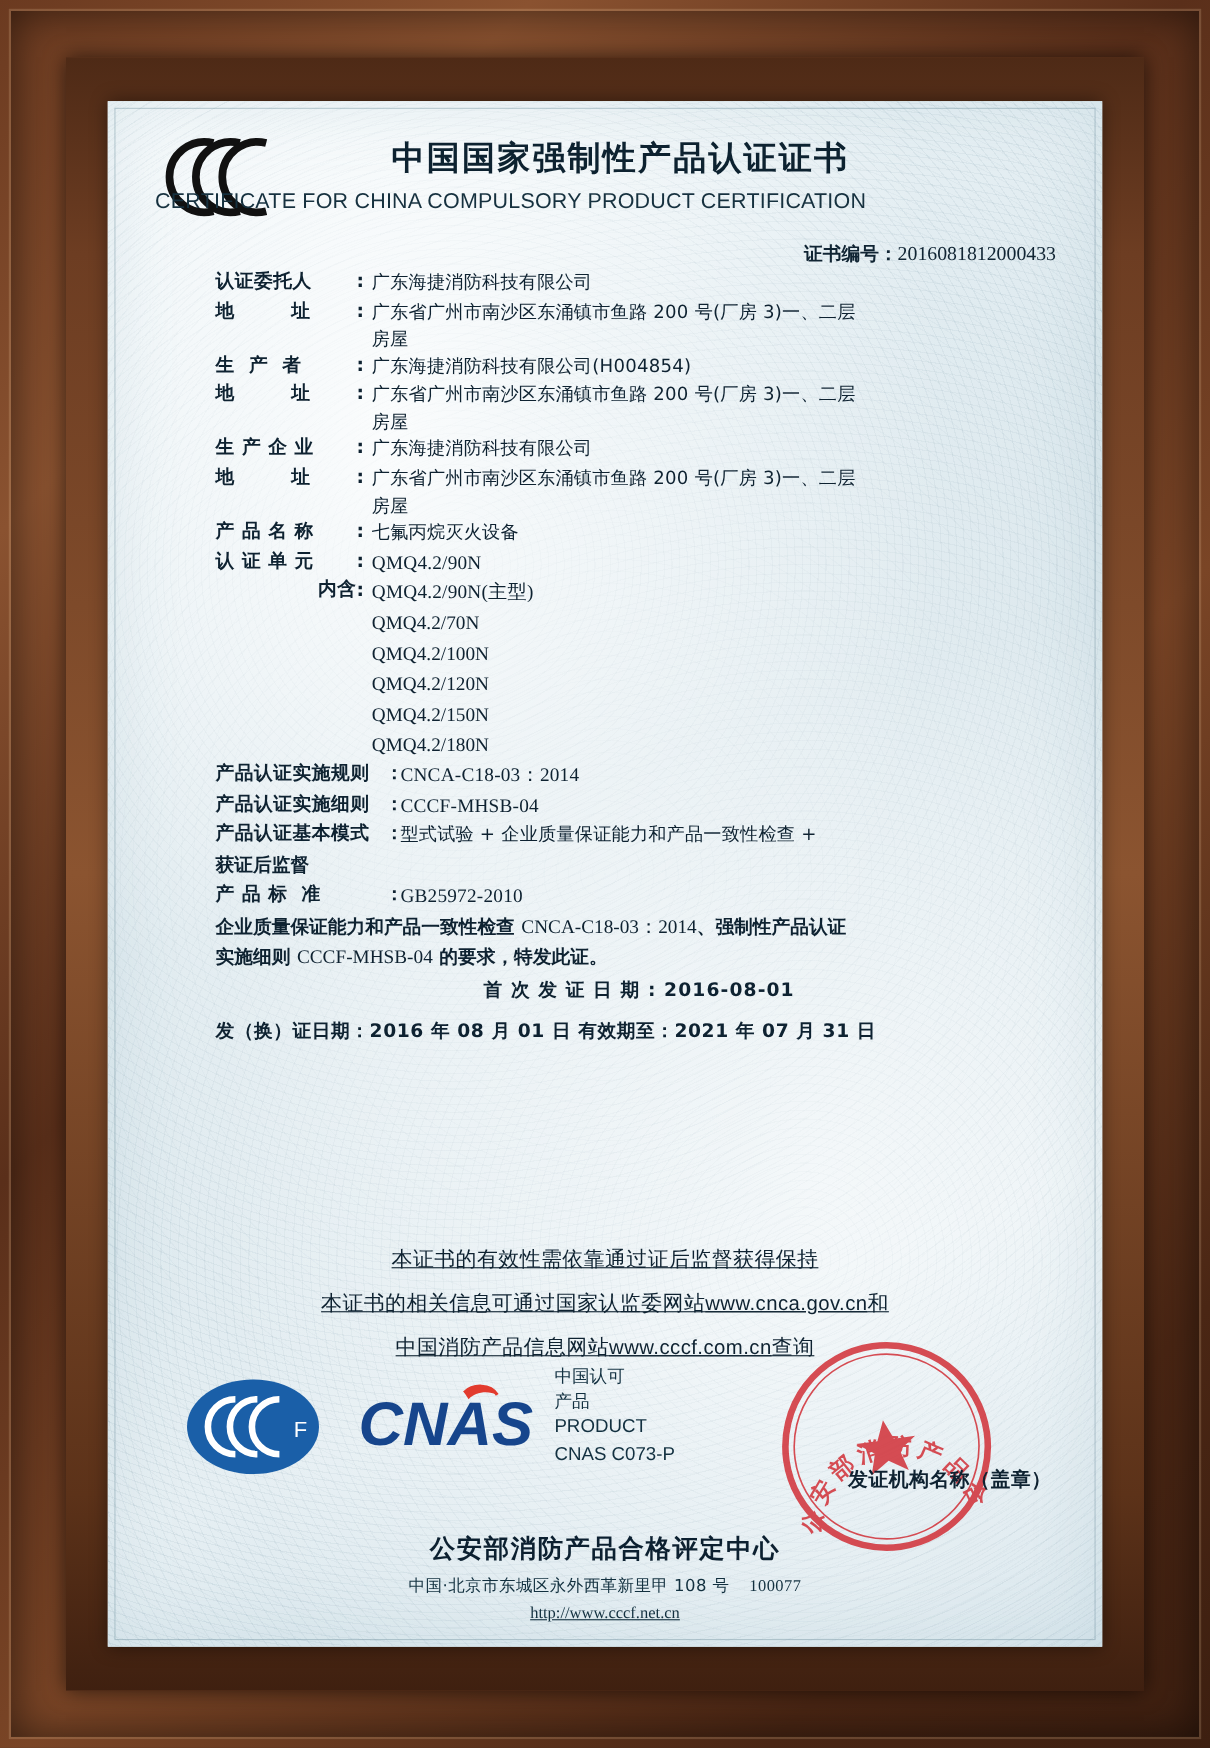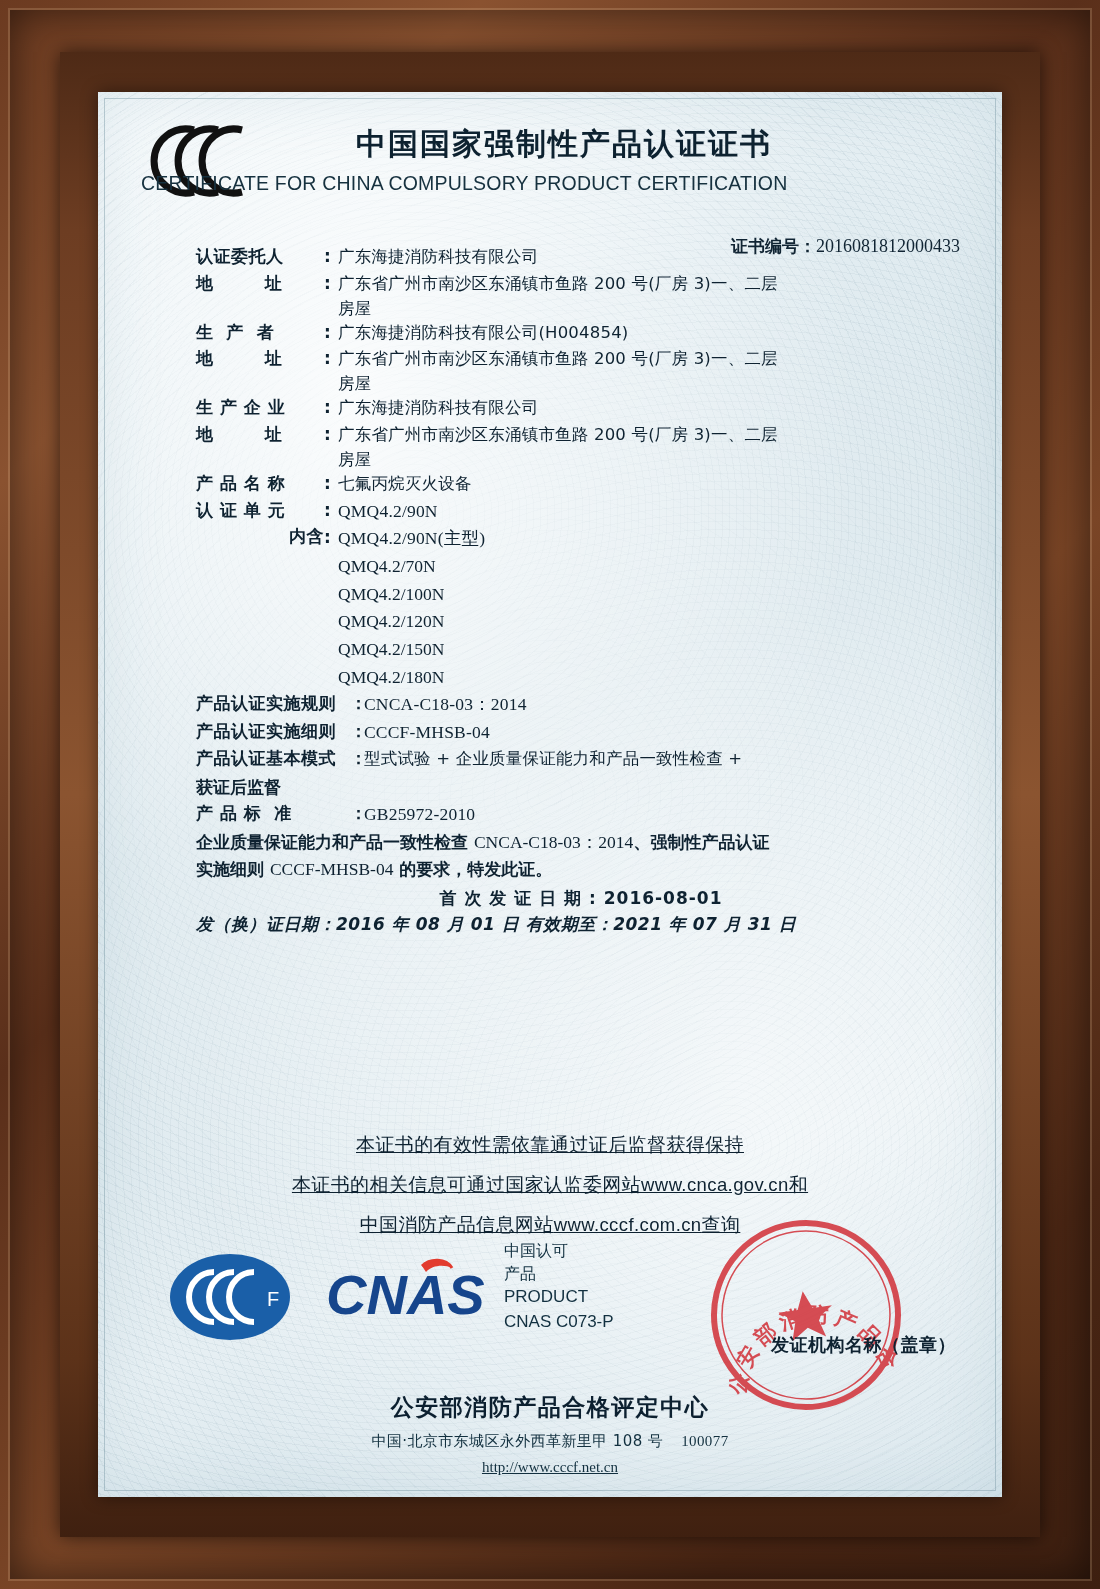--- a/index.html
+++ b/index.html
@@ -89,21 +89,21 @@
     font-family: "Liberation Sans", sans-serif;
     font-size: 19.5px;
     letter-spacing: 0.2px;
     color: #16313f;
     padding-left: 43px;
     box-sizing: border-box;
   }
 
   .cert-no {
     position: absolute;
-    right: 42px; top: 143px;
+    right: 42px; top: 127px;
     font-size: 18px;
     color: #102433;
     font-family: "Liberation Serif", serif;
   }
   .cert-no b { font-family: "DejaVu Sans", sans-serif; font-weight: bold; font-size: 17px;}
 
   
   .fields {
     position: absolute;
     left: 98px; top: 152px;
@@ -176,23 +176,22 @@
     font-weight: bold;
     font-size: 17px;
     text-align: center;
     margin-top: 4px;
     letter-spacing: 1px;
   }
   .issue-line {
     font-family: "DejaVu Sans", sans-serif;
     font-weight: bold;
     font-size: 17px;
-    margin-top: 3px;
+    margin-top: 15px;
     letter-spacing: 0.5px;
-    font-style: italic;
   }
 
   
   .notes {
     position: absolute;
     left: 0; top: 1040px;
     width: 904px;
     text-align: center;
     color: #0e2231;
     text-decoration: underline;

